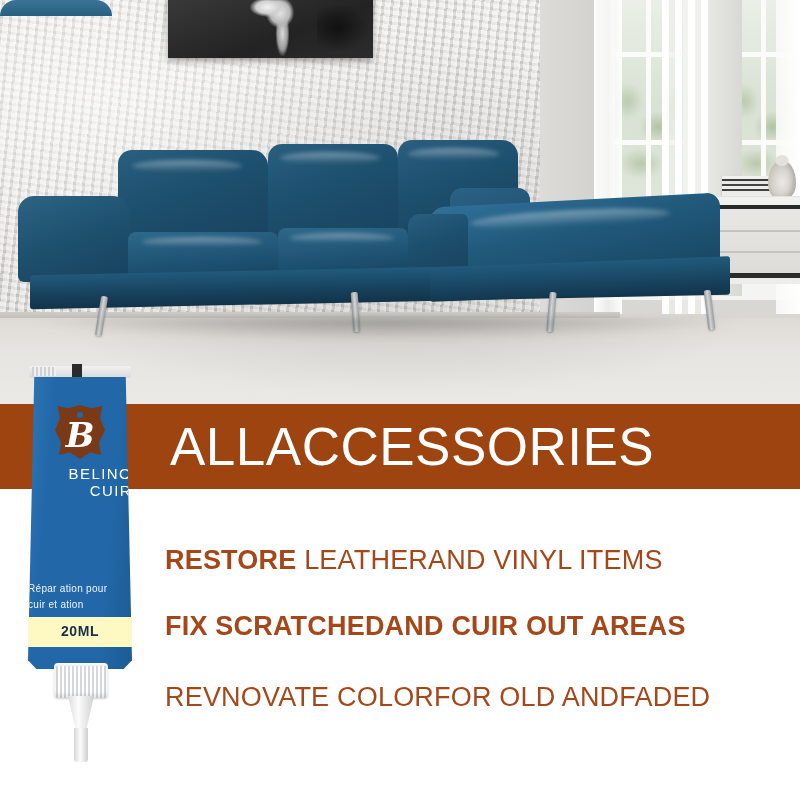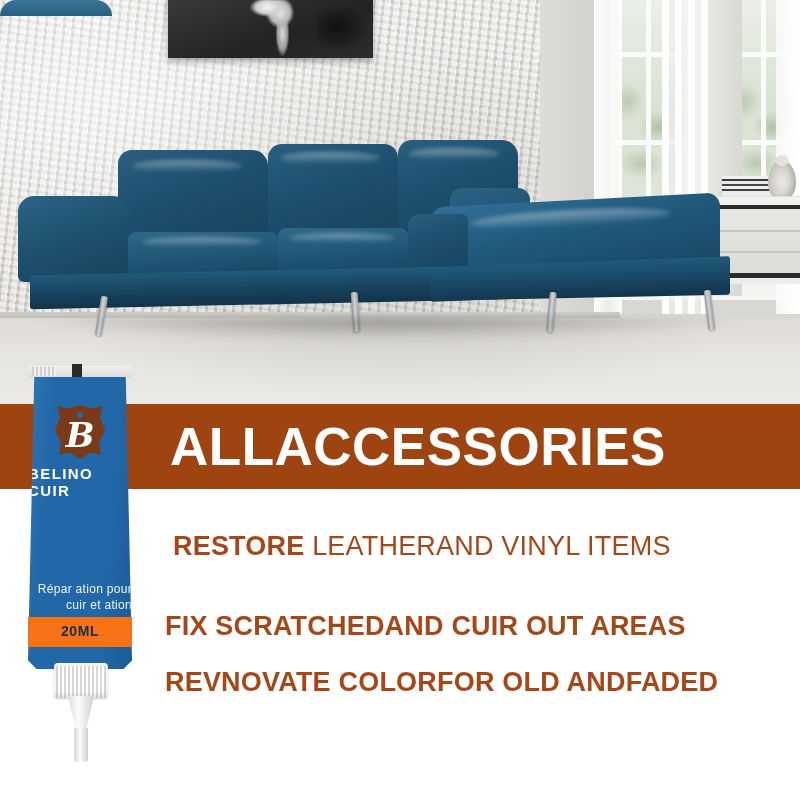--- a/index.html
+++ b/index.html
@@ -129,54 +129,54 @@
   .leg.l2 { left:352px; top:292px; transform:rotate(-4deg); }
   .leg.l3 { left:548px; top:292px; transform:rotate(5deg); }
   .leg.l4 { left:706px; top:290px; transform:rotate(-7deg); }
   .sofa-shadow { position:absolute; left:30px; top:318px; width:700px; height:22px;
                  background:radial-gradient(ellipse at 50% 0%, rgba(70,70,70,.38), transparent 72%); filter:blur(3px);}
 
   
   .banner { position:absolute; left:0; top:404px; width:800px; height:85px; background:#9E4411; }
   .banner-title {
     position:absolute; left:170px; top:414px; width:630px; height:66px;
-    color:#ffffff; font-size:53px; font-weight:bold; letter-spacing:.5px;
+    color:#ffffff; font-size:53px; font-weight:normal; letter-spacing:.5px;
     line-height:66px; white-space:nowrap;
   }
 
   
   .features { position:absolute; left:165px; top:510px; width:630px; }
   .feat { font-size:27px; color:#A6471A; letter-spacing:.2px; white-space:nowrap; line-height:1; }
   .feat .strong { font-weight:bold; }
-  .feat.f1 { position:absolute; top:23px;margin-left:8px; }
+  .feat.f1 { position:absolute; top:37px; }
   .feat.f2 { position:absolute; top:103px; font-weight:bold;}
-  .feat.f3 { position:absolute; top:159px; font-weight:bold;}
+  .feat.f3 { position:absolute; top:174px; font-weight:normal;}
 
   
   .tube { position:absolute; left:10px; top:366px; width:140px; height:420px; }
   .tube-seal { position:absolute; left:19px; top:0px; width:102px; height:12px; background:linear-gradient(180deg,#f2f2f2,#d8d9da); border-radius:1px;}
   .tube-seal .ridges { position:absolute; left:3px; top:1px; width:24px; height:9px;
       background:repeating-linear-gradient(90deg,#cfd0d1 0 2px,#f0f0f0 2px 4px);}
   .tube-notch { position:absolute; left:62px; top:-2px; width:10px; height:14px; background:#2a2a2a; }
   .tube-body { position:absolute; left:18px; top:11px; width:104px; height:292px;
       background:linear-gradient(95deg,#2f76b5 0%,#2268A8 22%,#2268A8 72%,#1d5b94 100%);
       clip-path: polygon(6% 0%, 94% 0%, 100% 97%, 92% 100%, 8% 100%, 0% 97%);
   }
   .tube-logo { position:absolute; left:50%; top:28px; transform:translateX(-50%); width:50px; height:54px; }
   .hide { position:absolute; inset:0; background:#7A3A17;
       clip-path: polygon(50% 0%, 74% 6%, 95% 2%, 90% 24%, 100% 46%, 88% 70%, 92% 92%, 70% 88%, 50% 100%, 30% 88%, 8% 92%, 12% 70%, 0% 46%, 10% 24%, 5% 2%, 26% 6%);
   }
   .hide-hole { position:absolute; left:50%; top:7px; transform:translateX(-50%); width:6px; height:6px; border-radius:50%; background:#2268A8; }
   .hide-b { position:absolute; left:0; right:0; top:9px; text-align:center; color:#ffffff;
       font-family:"DejaVu Serif", serif; font-style:italic; font-size:34px; font-weight:bold; line-height:42px; }
-  .tube-brand { position:absolute; left:0; right:0; top:88px; text-align:left; color:#ffffff;
-      font-size:15px; font-weight:bold; letter-spacing:1.4px; }
-  .tube-desc { position:absolute; left:0; right:0; top:204px; text-align:right; color:#eef4fb;
-      font-size:12px; line-height:16px; letter-spacing:.3px; }
-  .tube-vol-band { position:absolute; left:18px; top:251px; width:104px; height:30px; background:#f97316;text-decoration:underline; }
+  .tube-brand { position:absolute; left:0; right:0; top:88px; text-align:right; color:#ffffff;
+      font-size:15px; font-weight:normal; letter-spacing:1.4px; }
+  .tube-desc { position:absolute; left:0; right:8px; top:204px; text-align:left; color:#eef4fb;
+      font-size:10px; line-height:16px; letter-spacing:.3px; }
+  .tube-vol-band { position:absolute; left:18px; top:251px; width:104px; height:30px; background:#fef9c3;text-decoration:underline; }
   .tube-vol { position:absolute; left:0; right:0; top:6px; text-align:center; color:#17304a; font-size:14px; font-weight:bold; letter-spacing:.6px;}
   .tube-cap { position:absolute; left:44px; top:300px; width:54px; height:32px; border-radius:4px;
       background:repeating-linear-gradient(90deg,#ffffff 0 2px,#d5d7d9 2px 4px);
       box-shadow:inset 0 -3px 5px rgba(0,0,0,.12), 0 1px 2px rgba(0,0,0,.18);}
   .tube-cap-top { position:absolute; left:44px; top:297px; width:54px; height:7px; border-radius:4px 4px 0 0; background:linear-gradient(180deg,#fbfbfb,#e4e5e6);}
   .tube-noz { position:absolute; left:58px; top:330px; width:26px; height:34px;
       background:linear-gradient(90deg,#dcdddf,#fcfcfc 40%,#cfd0d2);
       clip-path: polygon(0% 0%, 100% 0%, 70% 100%, 30% 100%);}
   .tube-tip { position:absolute; left:64px; top:362px; width:14px; height:34px; border-radius:0 0 3px 3px;
       background:linear-gradient(90deg,#d6d7d9,#fdfdfd 45%,#cdced0);}

